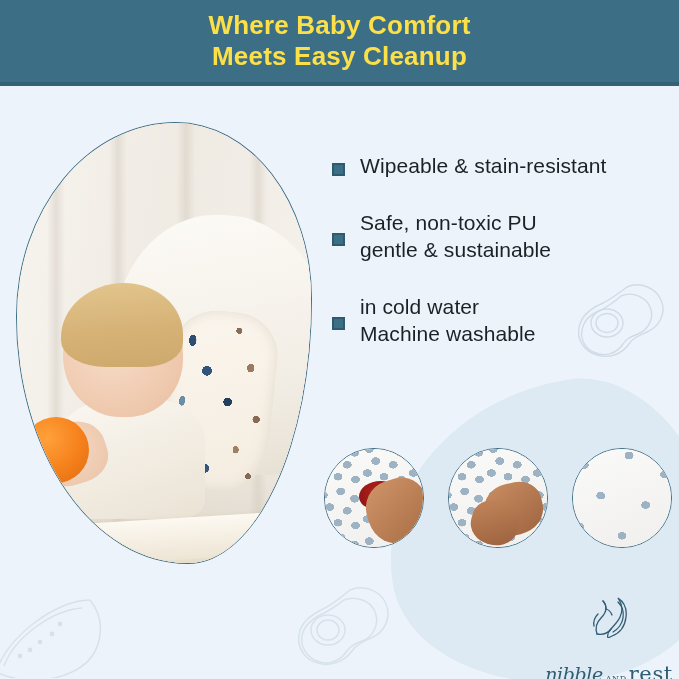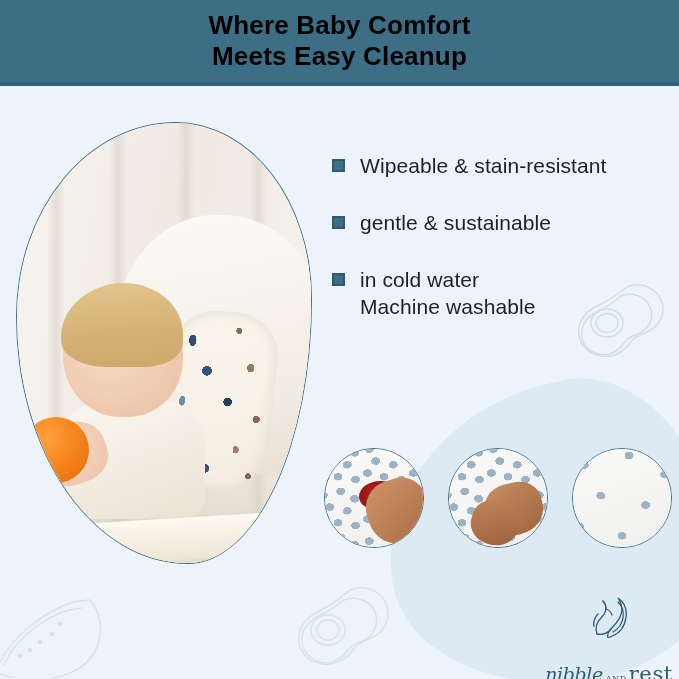--- a/index.html
+++ b/index.html
@@ -30,21 +30,21 @@
     height: 86px;
     background: #3c6e86;
     box-sizing: border-box;
     display: flex;
     flex-direction: column;
     align-items: center;
     justify-content: center;
     border-bottom: 4px solid #33617a;
   }
   .header-line {
-    color: #000000;
+    color: #fde047;
     font-size: 26px;
     line-height: 31px;
     font-weight: 600;
     letter-spacing: 0.2px;
     text-align: center;
     white-space: nowrap;
   }
 
   
   .bg-blob {
@@ -188,21 +188,21 @@
 
   
   .bullets {
     position: absolute;
     left: 332px;
     top: 152px;
     width: 330px;
   }
   .bullet-row {
     display: flex;
-    align-items: flex-start;
+    align-items: center;
     margin-bottom: 30px;
   }
   .bullet-square {
     flex: 0 0 auto;
     width: 13px;
     height: 13px;
     background: #3c6e86;
     border: 2px solid #2e5a70;
     box-sizing: border-box;
     margin-top: 7px;
@@ -350,20 +350,21 @@
     <div class="bullet-row">
       <div class="bullet-square"></div>
       <div class="bullet-text">
         <div>Wipeable &amp; stain-resistant</div>
       </div>
     </div>
 
     <div class="bullet-row">
       <div class="bullet-square"></div>
       <div class="bullet-text">
+        <div>Safe, non-toxic PU</div>
         <div>gentle &amp; sustainable</div>
       </div>
     </div>
 
     <div class="bullet-row">
       <div class="bullet-square"></div>
       <div class="bullet-text">
         <div>in cold water</div>
         <div>Machine washable</div>
       </div>

